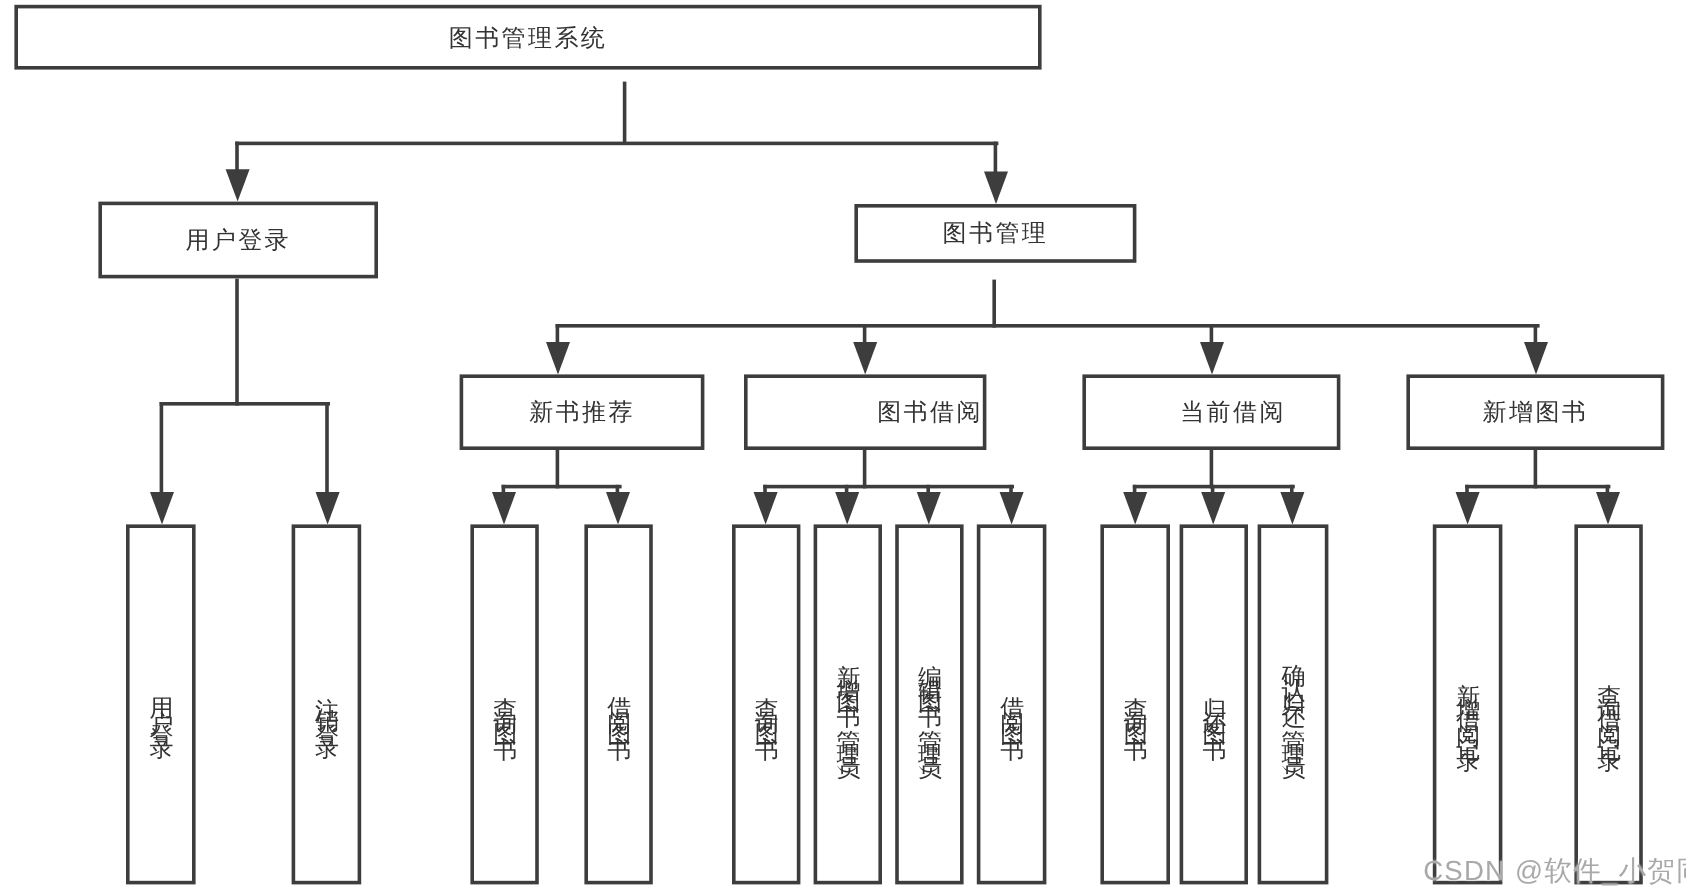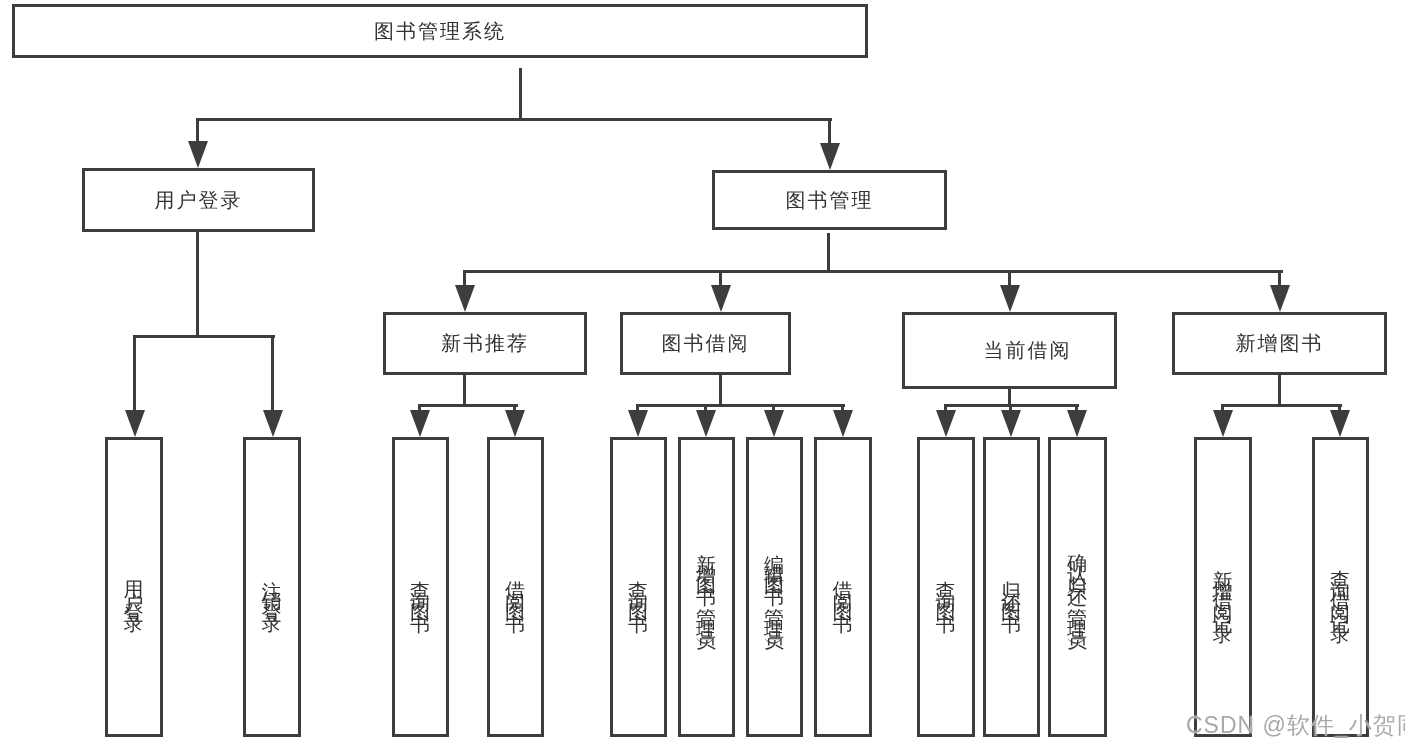--- a/index.html
+++ b/index.html
@@ -48,21 +48,21 @@
   <div class="v" style="left:519px; top:68px; height:52px;"></div>
   <div class="h" style="left:196px; top:118px; width:636px;"></div>
   <div class="v" style="left:196px; top:118px; height:44px;"></div>
   <div class="tri" style="left:188px; top:141px;"></div>
   <div class="v" style="left:828px; top:118px; height:46px;"></div>
   <div class="tri" style="left:820px; top:143px;"></div>
 
   <div class="node" style="left:82px; top:168px; width:233px; height:64px;">
     <span class="lbl">用户登录</span>
   </div>
-  <div class="node" style="left:712px; top:170px; width:235px; height:60px;">
+  <div class="node" style="left:712px; top:170px; width:235px; height:49px;">
     <span class="lbl">图书管理</span>
   </div>
 
   <div class="v" style="left:196px; top:232px; height:106px;"></div>
   <div class="h" style="left:133px; top:335px; width:142px;"></div>
   <div class="v" style="left:133px; top:335px; height:96px;"></div>
   <div class="tri" style="left:125px; top:410px;"></div>
   <div class="v" style="left:271px; top:335px; height:96px;"></div>
   <div class="tri" style="left:263px; top:410px;"></div>
 
@@ -73,24 +73,24 @@
   <div class="v" style="left:719px; top:270px; height:18px;"></div>
   <div class="tri" style="left:711px; top:285px;"></div>
   <div class="v" style="left:1008px; top:270px; height:18px;"></div>
   <div class="tri" style="left:1000px; top:285px;"></div>
   <div class="v" style="left:1278px; top:270px; height:18px;"></div>
   <div class="tri" style="left:1270px; top:285px;"></div>
 
   <div class="node" style="left:363px; top:312px; width:204px; height:63px;margin-left:20px;">
     <span class="lbl">新书推荐</span>
   </div>
-  <div class="node" style="left:620px; top:312px; width:171px; height:63px;">
+  <div class="node" style="left:620px; top:312px; width:202px; height:63px;justify-content:flex-end;">
     <span class="lbl">图书借阅</span>
   </div>
-  <div class="node" style="left:902px; top:312px; width:215px; height:77px;padding-left:36px;">
+  <div class="node" style="left:902px; top:312px; width:215px; height:63px;padding-left:36px;">
     <span class="lbl">当前借阅</span>
   </div>
   <div class="node" style="left:1172px; top:312px; width:215px; height:63px;">
     <span class="lbl">新增图书</span>
   </div>
 
   <div class="v" style="left:463px; top:375px; height:32px;"></div>
   <div class="h" style="left:418px; top:404px; width:100px;"></div>
   <div class="v" style="left:418px; top:404px; height:14px;"></div>
   <div class="tri" style="left:410px; top:410px;"></div>

